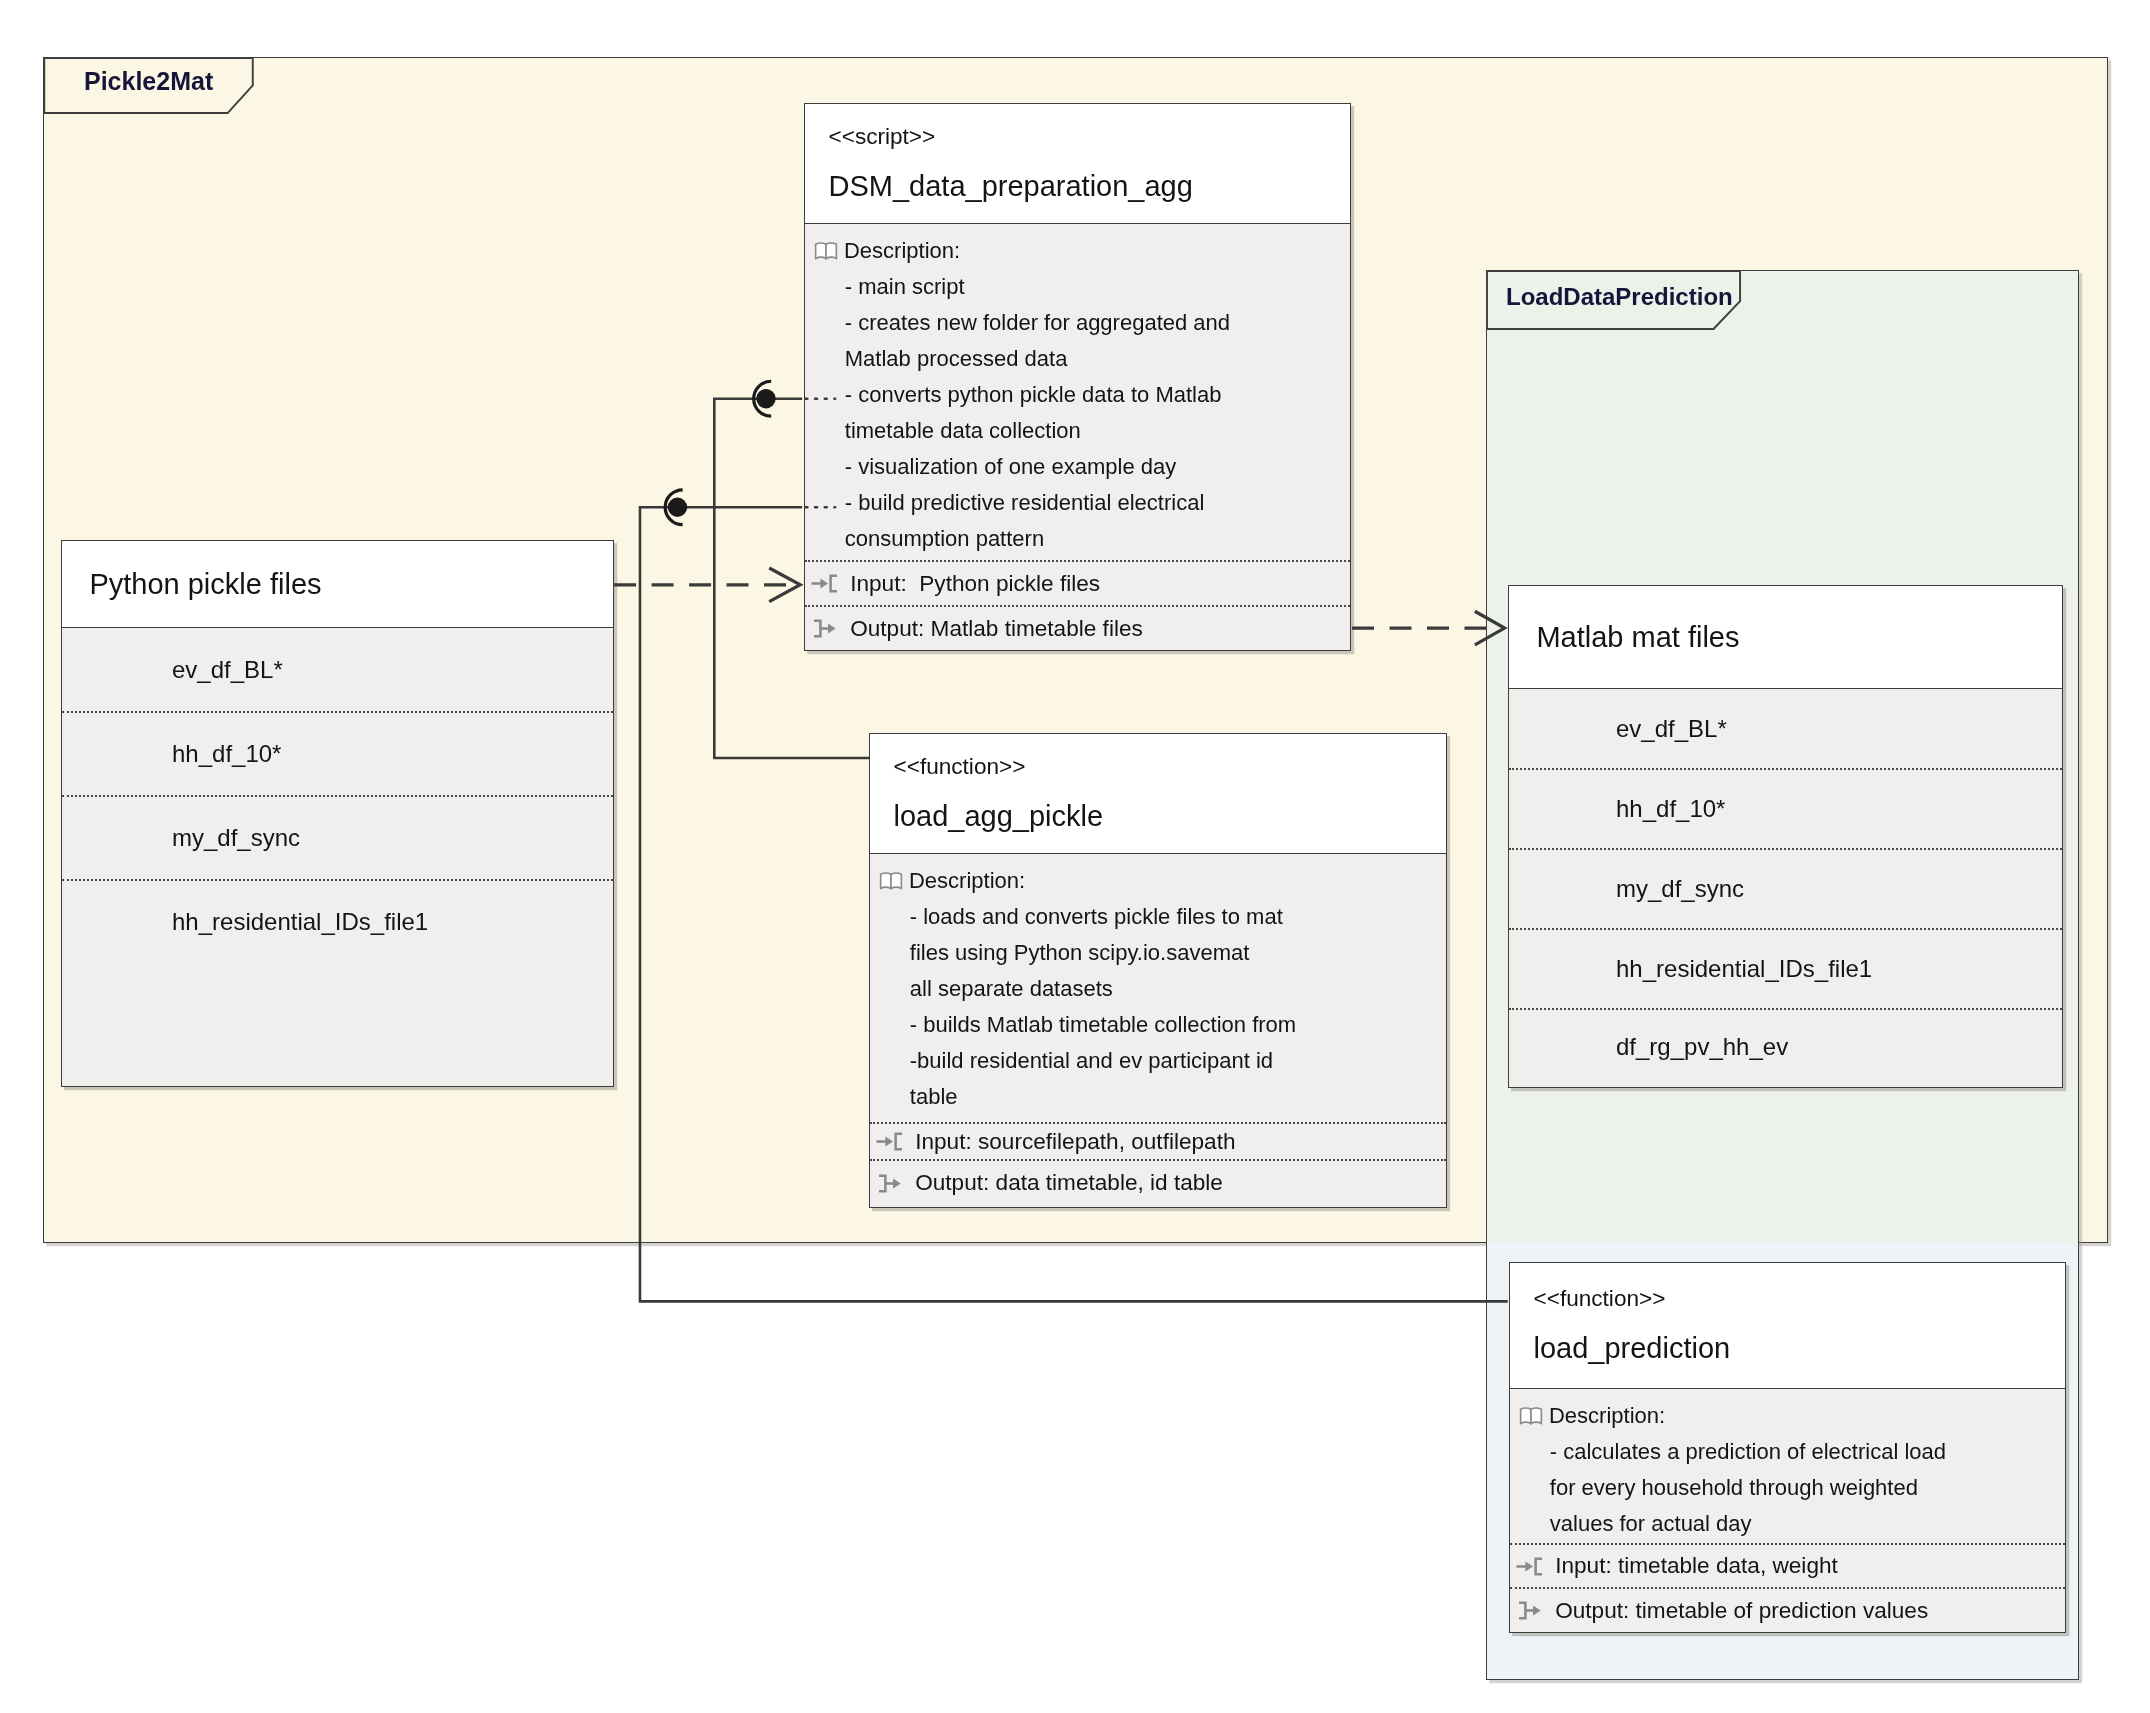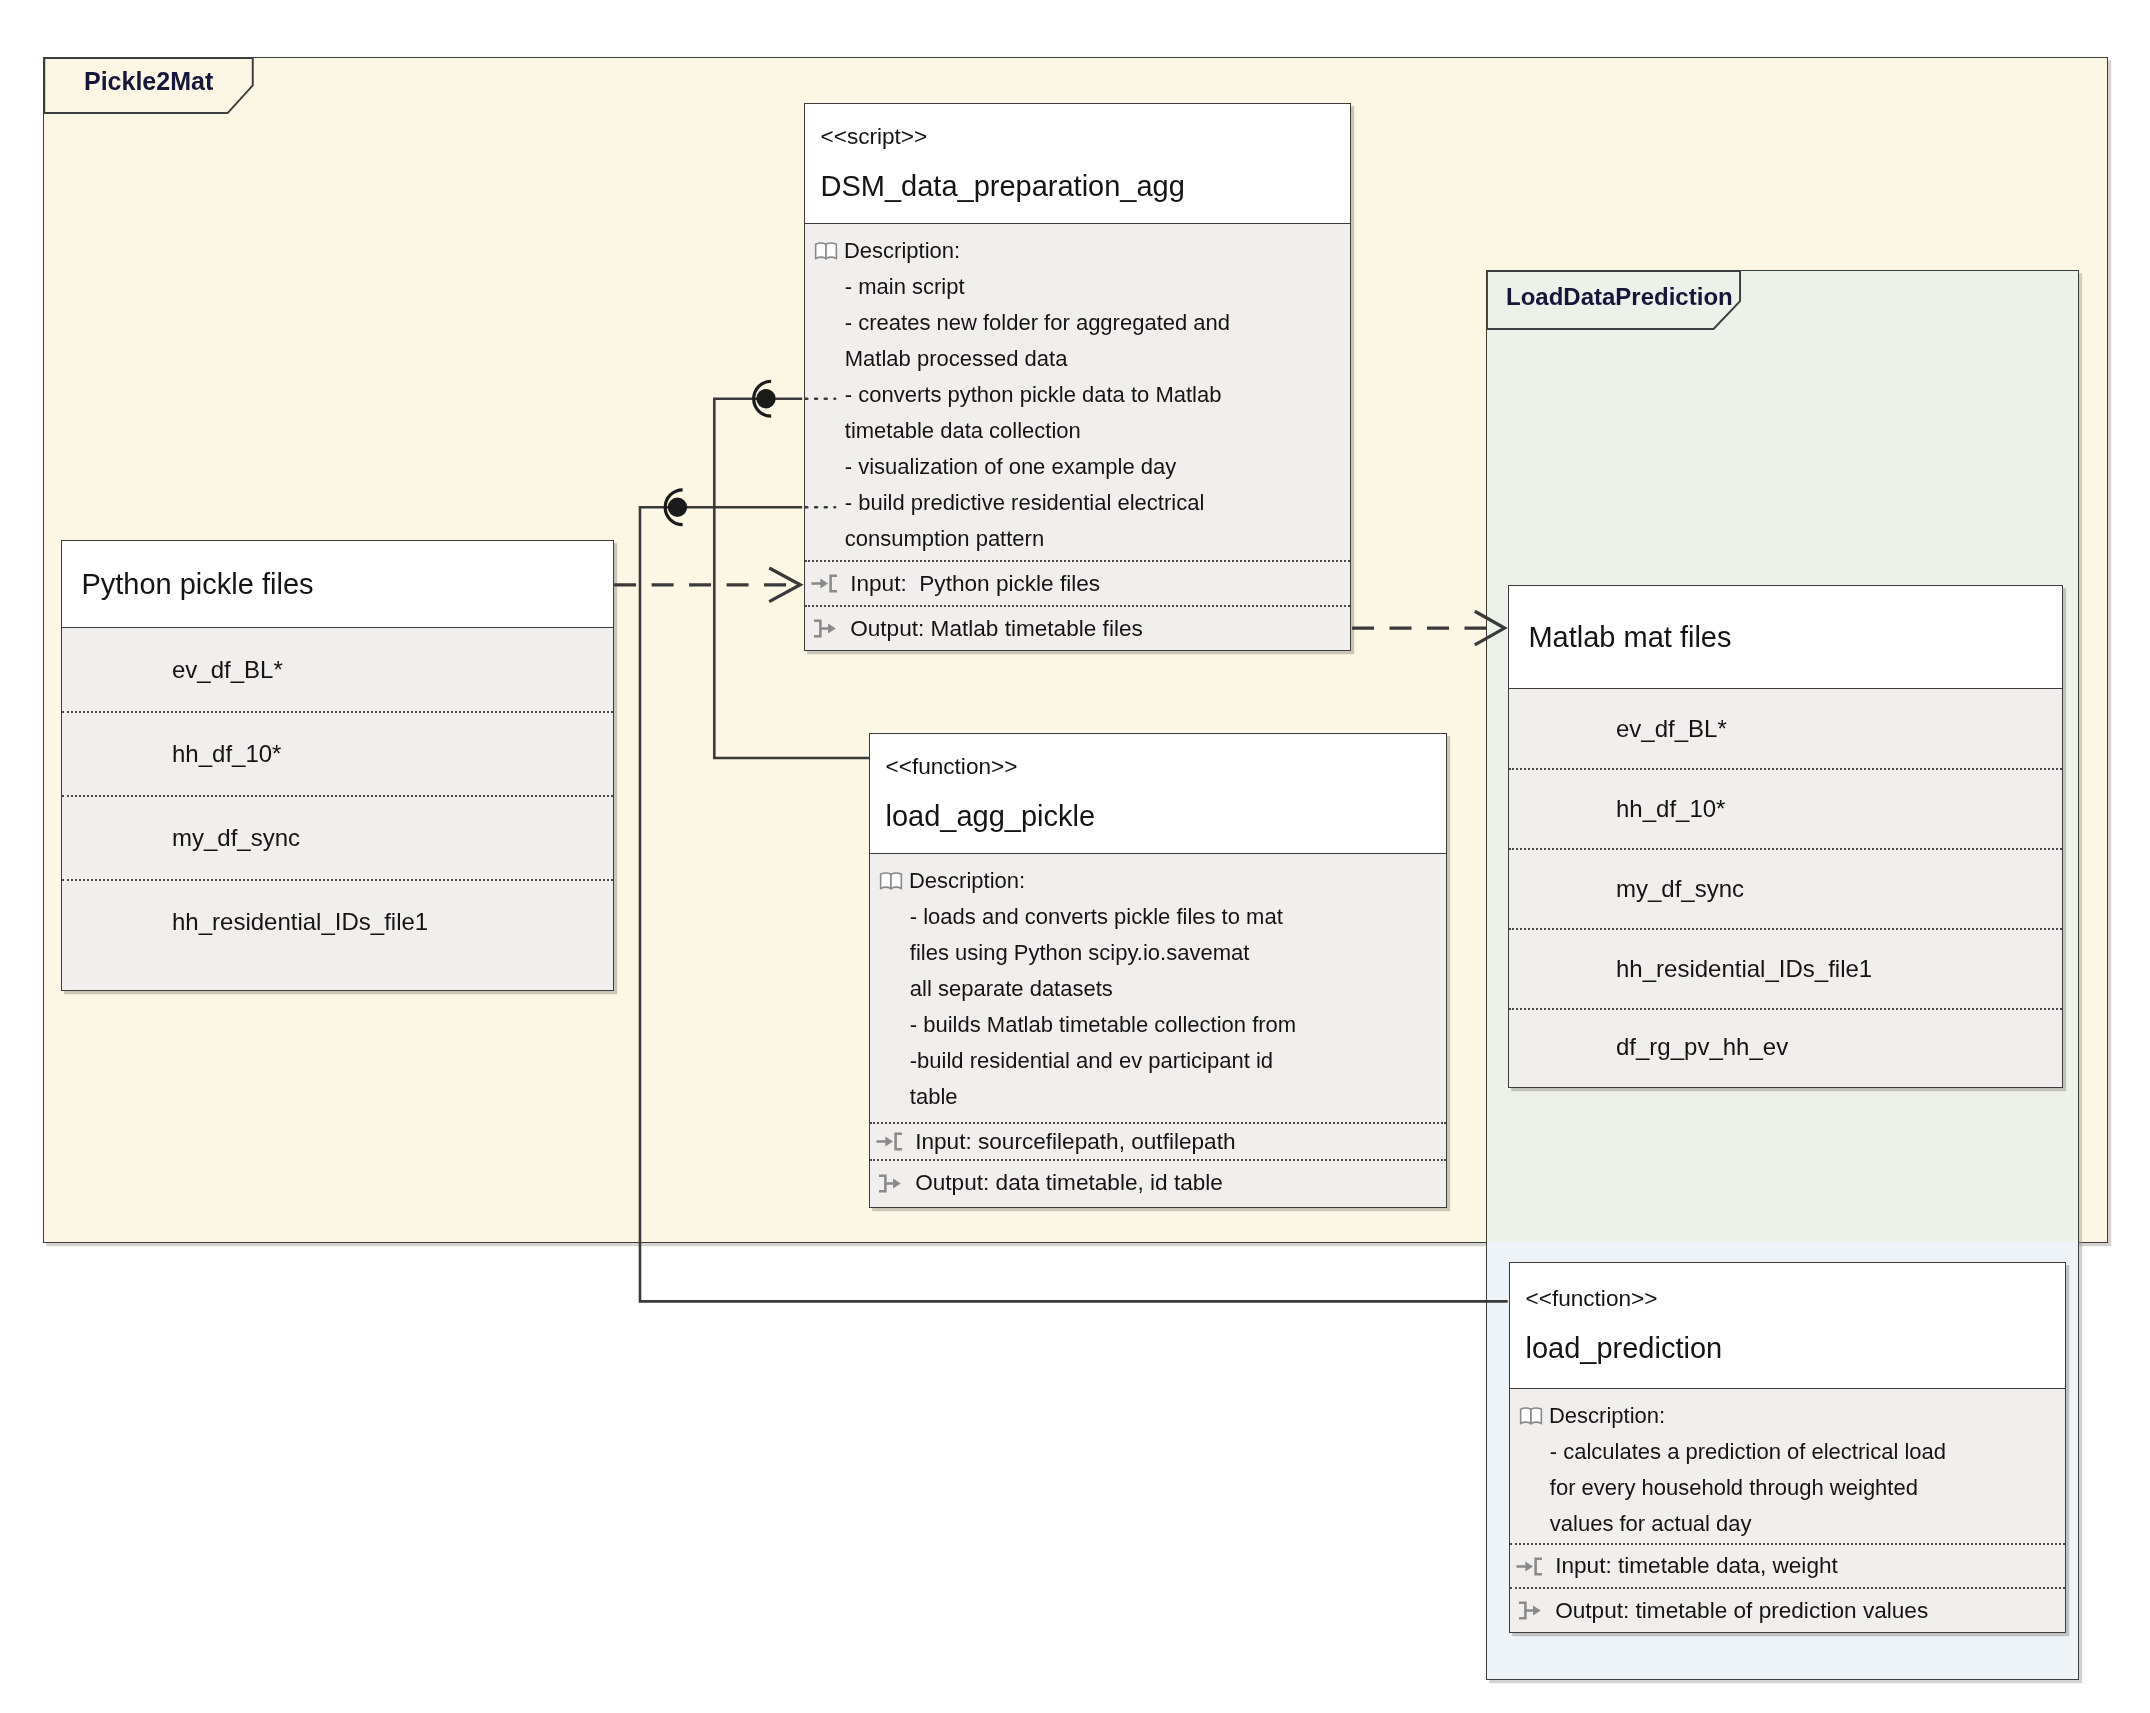--- a/index.html
+++ b/index.html
@@ -20,21 +20,21 @@
   .pkg-label {
     position:absolute; z-index:4; font-weight:bold; color:#16163a;
   }
   .pkg-label-p2m { left:64px; top:67px; font-size:25px;margin-left:20px; }
   .pkg-label-ldp { left:1506px; top:283px; font-size:24px; }
   
   .uml-box {
     position:absolute; border:1.9px solid #3c3c3c; box-sizing:border-box;
     background:#f0efed; box-shadow:3.2px 3.2px 0 rgba(150,148,138,0.5); z-index:10;
   }
-  .box-header { background:#ffffff; border-bottom:1.9px solid #3c3c3c; box-sizing:border-box; }
+  .box-header { background:#ffffff; border-bottom:1.9px solid #3c3c3c; box-sizing:border-box;padding-left:8px; }
   .hdr-col { display:flex; flex-direction:column; justify-content:center; gap:19.4px; padding:6.5px 15.5px; height:100%; box-sizing:border-box; }
   .hdr-center { display:flex; align-items:center; padding-left:19.4px; height:100%; box-sizing:border-box; }
   .stereotype { font-size:22.6px; }
   .box-title { font-size:29px; }
   .list-rows { display:flex; flex-direction:column; }
   .list-row { display:flex; align-items:center; padding-left:110px; font-size:24px; box-sizing:border-box; }
   .list-row.sep { border-top:2.6px dotted #4a4a4a; }
   .desc { box-sizing:border-box; overflow:hidden; font-size:22px; line-height:36px; padding:9px 11.6px 0 7.8px; }
   .desc-label-row { display:flex; align-items:center; gap:5.2px; height:36px; }
   .desc-line { padding-left:32px; }
@@ -107,21 +107,21 @@
         <svg width="31" height="23" viewBox="0 0 48 36">
             <path d="M6 6 L16 6 L16 30 L6 30" fill="none" stroke="#8a8a8a" stroke-width="4"></path>
             <path d="M16 18 L32 18" stroke="#8a8a8a" stroke-width="4"></path>
             <path d="M28 10 L40 18 L28 26 Z" fill="#8a8a8a"></path>
           </svg>
       </span>
       <span>Output: Matlab timetable files</span>
     </div>
   </div>
 
-  <div class="uml-box" style="left:61px;top:540px;width:553px;height:451px;">
+  <div class="uml-box" style="left:61px;top:540px;width:553px;height:547px;">
     <div class="box-header" style="height:87px;">
       <div class="hdr-center">
         <div class="box-title">Python pickle files</div>
       </div>
     </div>
     <div class="list-rows">
       <div class="list-row" style="height:83px;">ev_df_BL*</div>
       <div class="list-row sep" style="height:84px;">hh_df_10*</div>
       <div class="list-row sep" style="height:84px;">my_df_sync</div>
       <div class="list-row sep" style="height:83px;">hh_residential_IDs_file1</div>

